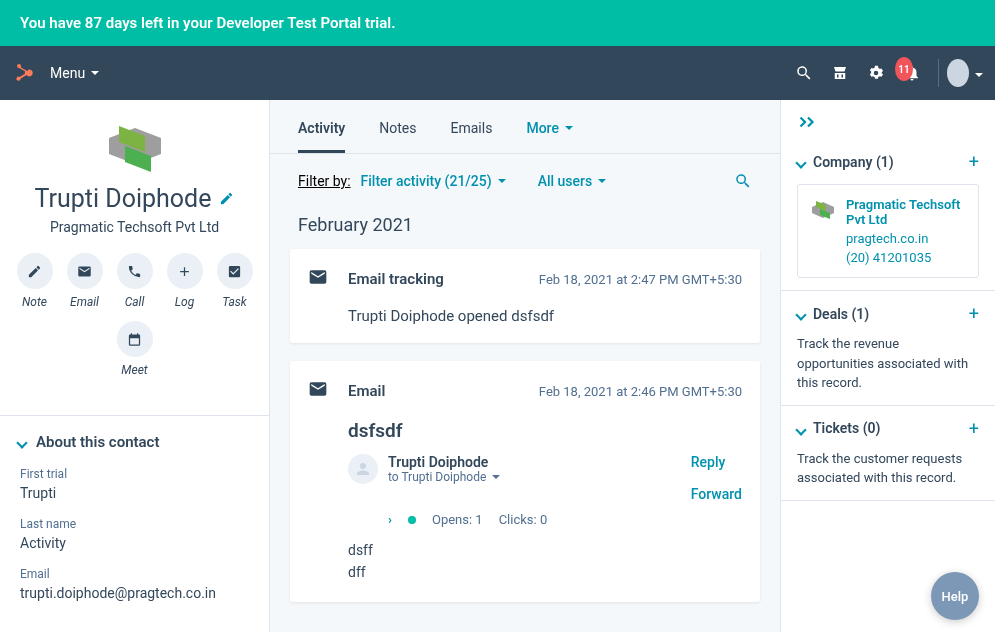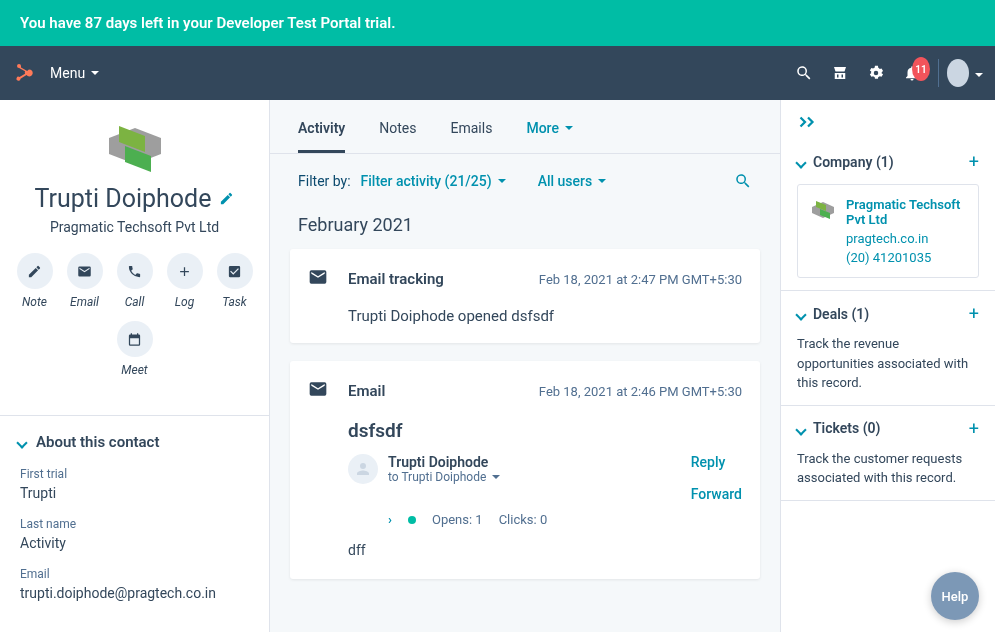--- a/index.html
+++ b/index.html
@@ -7,21 +7,21 @@
 
 .trial-banner { background: #00bda5; color: #fff; padding: 14px 20px; font-size: 15px; font-weight: 600; }
 
 .top-nav { background: #33475b; color: #fff; display: flex; align-items: center; padding: 10px 12px; height: 54px; }
 .hub-logo { width: 24px; height: 24px; display: inline-block; margin-right: 14px; }
 .hub-logo svg { fill: #ff7a59; }
 .menu-btn { color: #fff; font-size: 14px; display: flex; align-items: center; gap: 4px; cursor: pointer; }
 .nav-spacer { flex: 1; }
 .nav-icon { width: 36px; height: 36px; display: flex; align-items: center; justify-content: center; cursor: pointer; position: relative; }
 .nav-icon svg { fill: #fff; width: 18px; height: 18px; }
-.badge-count { background: #f2545b; color: #fff; border-radius: 50%; width: 18px; height: 24px; font-size: 10px; display: flex; align-items: center; justify-content: center; position: absolute; top: 2px; right: 0; font-weight: 600; }
+.badge-count { background: #f2545b; color: #fff; border-radius: 50%; width: 18px; height: 24px; font-size: 10px; display: flex; align-items: center; justify-content: center; position: absolute; top: 2px; right: 17px; font-weight: 600; }
 .nav-divider { width: 1px; height: 28px; background: #516f90; margin: 0 8px; }
 .avatar { width: 28px; height: 28px; border-radius: 50%; background: #cbd6e2; margin-right: 4px; }
 
 .main-layout { display: flex; height: calc(636px - 50px - 54px); }
 
 .left-col { width: 270px; background: #fff; border-right: 1px solid #dfe3eb; overflow-y: auto; position: relative; }
 .left-col::-webkit-scrollbar { width: 8px; }
 .left-col::-webkit-scrollbar-thumb { background: #cbd6e2; border-radius: 4px; }
 .contact-header { text-align: center; padding: 18px 10px 12px; }
 .contact-logo { width: 72px; height: 56px; margin: 0 auto 10px; }
@@ -44,21 +44,21 @@
 
 .center-col { flex: 1; background: #f5f8fa; overflow-y: auto; position: relative; }
 .center-col::-webkit-scrollbar { width: 8px; }
 .center-col::-webkit-scrollbar-thumb { background: #99acc2; border-radius: 4px; }
 .tabs { display: flex; gap: 34px; padding: 20px 28px 0; border-bottom: 1px solid #dfe3eb; }
 .tab { padding-bottom: 14px; font-size: 14px; color: #33475b; cursor: pointer; border-bottom: 3px solid transparent; }
 .tab.active { border-bottom-color: #33475b; font-weight: 600; }
 .tab.more { color: #0091ae; font-weight: 500; display: flex; align-items: center; gap: 4px; }
 
 .filter-row { display: flex; align-items: center; padding: 18px 28px; gap: 10px; }
-.filter-label { font-size: 14px; color: #0c4a6e; }
+.filter-label { font-size: 14px; color: #000000; text-decoration: underline; }
 .filter-drop { color: #0091ae; font-size: 14px; font-weight: 500; cursor: pointer; display: flex; align-items: center; gap: 4px; }
 .filter-gap { width: 12px; }
 .filter-spacer { flex: 1; }
 
 .timeline-month { font-size: 18px; color: #33475b; padding: 6px 28px 14px; }
 .card { background: #fff; margin: 0 20px 18px; border-radius: 3px; box-shadow: 0 1px 3px rgba(0,0,0,0.08); padding: 18px; }
 .card-head { display: flex; align-items: center; margin-bottom: 16px; }
 .card-icon { width: 28px; margin-right: 12px; }
 .card-icon svg { width: 20px; height: 20px; fill: #33475b; }
 .card-title { font-size: 15px; font-weight: 600; color: #33475b; flex: 1; }
@@ -296,20 +296,21 @@
             <span class="email-action">Forward</span>
           </div>
         </div>
         <div class="tracking-row">
           <span class="chev2">›</span>
           <span class="dot"></span>
           <span>Opens: 1</span>
           <span>Clicks: 0</span>
         </div>
         <div class="email-content">
+          <div>dsff</div>
           <div>dff</div>
         </div>
       </div>
     </div>
   </div>
 
   <div class="right-col">
     <div class="expand-icon">
       <svg width="18" height="14" viewBox="0 0 24 16" fill="none" stroke="#0091ae" stroke-width="3">
           <path d="M2 2l6 6-6 6M12 2l6 6-6 6"></path>

